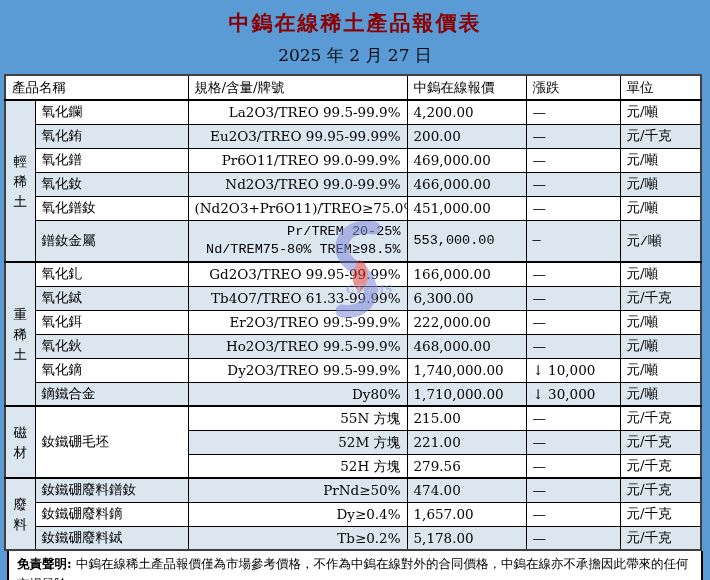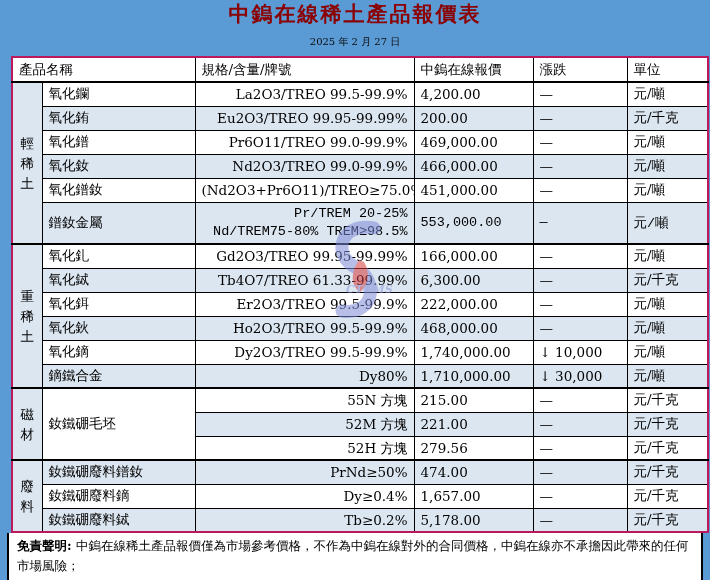--- a/index.html
+++ b/index.html
@@ -1,21 +1,21 @@
 <!DOCTYPE html>
 <html><head>
 <meta charset="utf-8">
 <style>
   * { box-sizing: border-box; margin: 0; padding: 0; }
   html,body { width:710px; }
   body { font-family: "DejaVu Serif", serif; }
   .page { position: relative; width: 710px; height: 580px; background: #5b9bd5; overflow: hidden; }
-  .title { text-align: center; font-size: 21px; font-weight: bold; color: #8b0000; letter-spacing: 2px; }
-  .date { text-align: center; font-size: 10px; color: #0a0a0a; margin-top: 7px; margin-bottom: 7px; }
-  table.price { border-collapse: collapse; table-layout: fixed; width: 696px; margin: 0 11px; background: #86efac; border: 2px solid #be185d; }
+  .title { text-align: center; padding-top: 9px; font-size: 21px; font-weight: bold; color: #8b0000; letter-spacing: 2px; }
+  .date { text-align: center; font-size: 17px; color: #0a0a0a; margin-top: 7px; margin-bottom: 7px; }
+  table.price { border-collapse: collapse; table-layout: fixed; width: 696px; margin: 0 4px; background: #86efac; border: 2px solid #404040; }
   .price th, .price td { border: 1px solid #000; font-size: 13.5px; color: #000; padding: 1px 6px; vertical-align: middle; overflow: hidden; }
   .price thead th { height: 25px; font-weight: normal; text-align: left; background: #fff; }
   .price tbody td { height: 24px; background: #fff; }
   .price tr.tall td { height: 42px; font-family: Liberation Mono, monospace; }
   .price tr.alt td { background: #dce6f1; }
   .price tr.group-start td { border-top: 2px solid #000; }
   .group-cell { background: #dce6f1 !important; text-align: center !important; white-space: pre-line; line-height: 1.5; padding: 1px 2px !important; }
   .merged { background: #fff !important; }
   .spec-cell { white-space: pre-line; line-height: 1.35; text-align: right; }
   .watermark-text { position: absolute; left: 150px; top: 299px; font-size: 34px; color: rgba(146,156,212,0.85); letter-spacing: 0.5px; pointer-events: none; white-space: nowrap; }

